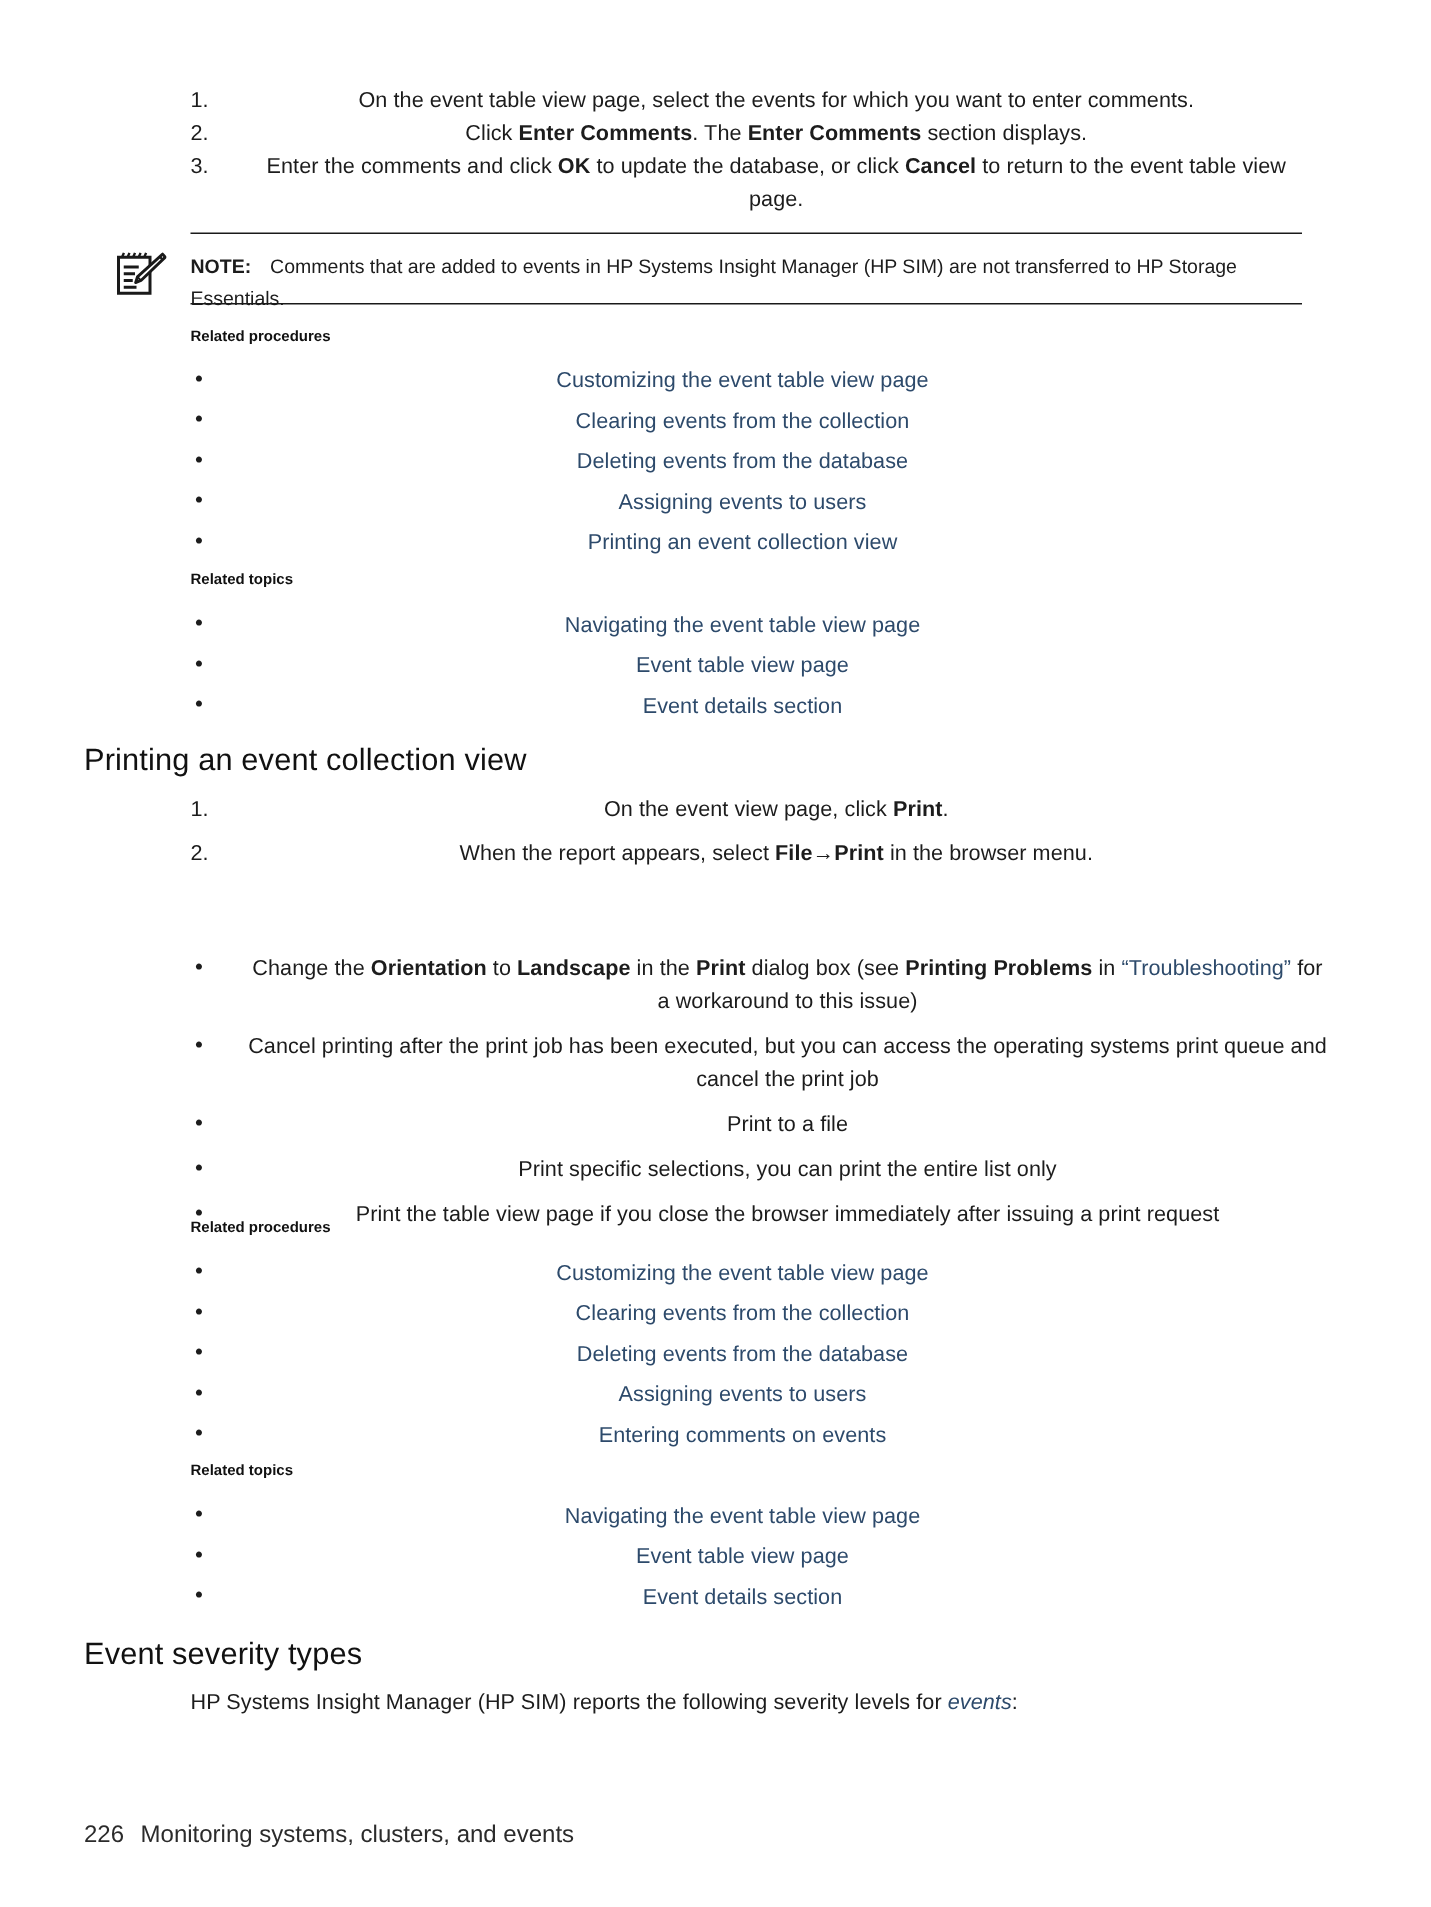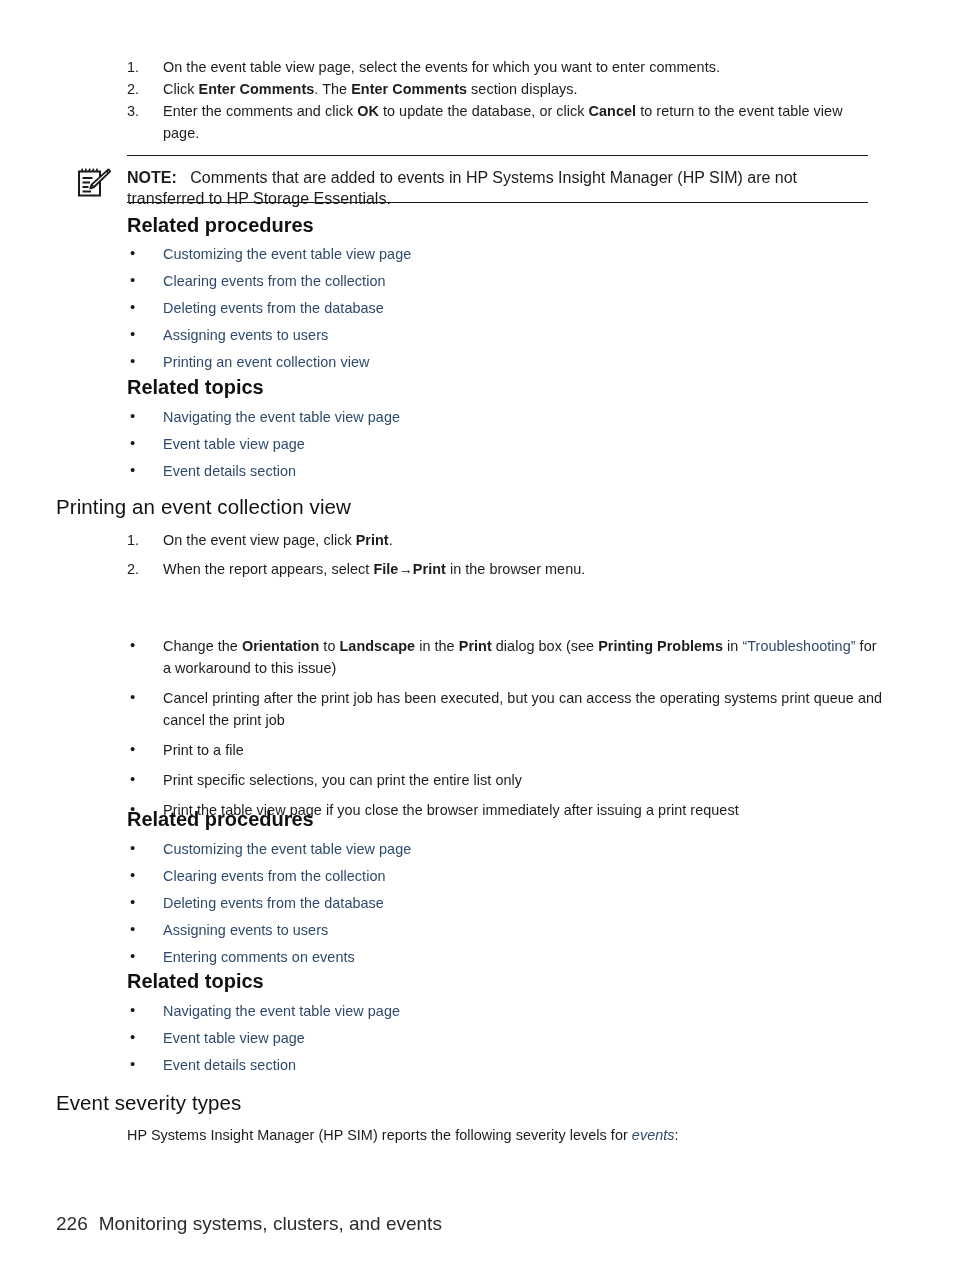--- a/index.html
+++ b/index.html
@@ -46,21 +46,21 @@
     width: 28px;
     text-align: left;
   }
   .li > .marker.num { text-align: left; }
   .li > .marker.dot {
     left: 3px;
     top: -1px;
     font-size: 15px;
     line-height: 22px;
   }
-  .li > .txt { display: block; }
+  .li > .txt { display: block; text-align: center; }
 
   .ol-block .li { margin-bottom: 0px; }
   .ul-block .li { margin-bottom: 5px; }
 
   b, .b { font-weight: bold; }
   .lnk {
     color: #2d4a6b;
     text-decoration: none;
     margin-top: 32px;
   }
@@ -73,21 +73,21 @@
   
   .h1 {
     font-size: 20.5px;
     line-height: 26px;
     font-weight: normal;
     color: #111111;
     letter-spacing: 0.1px;
     margin: 0;
   }
   .h-sub {
-    font-size: 20px;
+    font-size: 10px;
     line-height: 20px;
     font-weight: bold;
     color: #111111;
     margin: 0;
   }
 
   
   .note-wrap { position: absolute; }
   .note-rule {
     position: absolute;
@@ -96,39 +96,39 @@
     height: 1px;
     background: #1a1a1a;
   }
   .note-rule.top { top: 0; }
   .note-rule.bottom { bottom: 0; }
   .note-body {
     position: absolute;
     left: 127px;
     top: 12px;
     width: 741px;
-    font-size: 16px;
+    font-size: 13px;
     line-height: 21px;
     color: #1c1c1c;
   }
   .note-label { font-weight: bold; }
   .note-icon {
     position: absolute;
     left: 75px;
     top: 12px;
     width: 36px;
     height: 32px;
   }
 
   
   .footer {
     position: absolute;
     left: 56px;
     top: 1215px;
-    font-size: 19px;
+    font-size: 16px;
     line-height: 18px;
     color: #2b2b2b;
   }
   .footer .pg { margin-right: 11px; }
   .arrow { font-family: "Liberation Sans", sans-serif; }
 </style>
 </head>
 <body>
 
 <div class="page">

